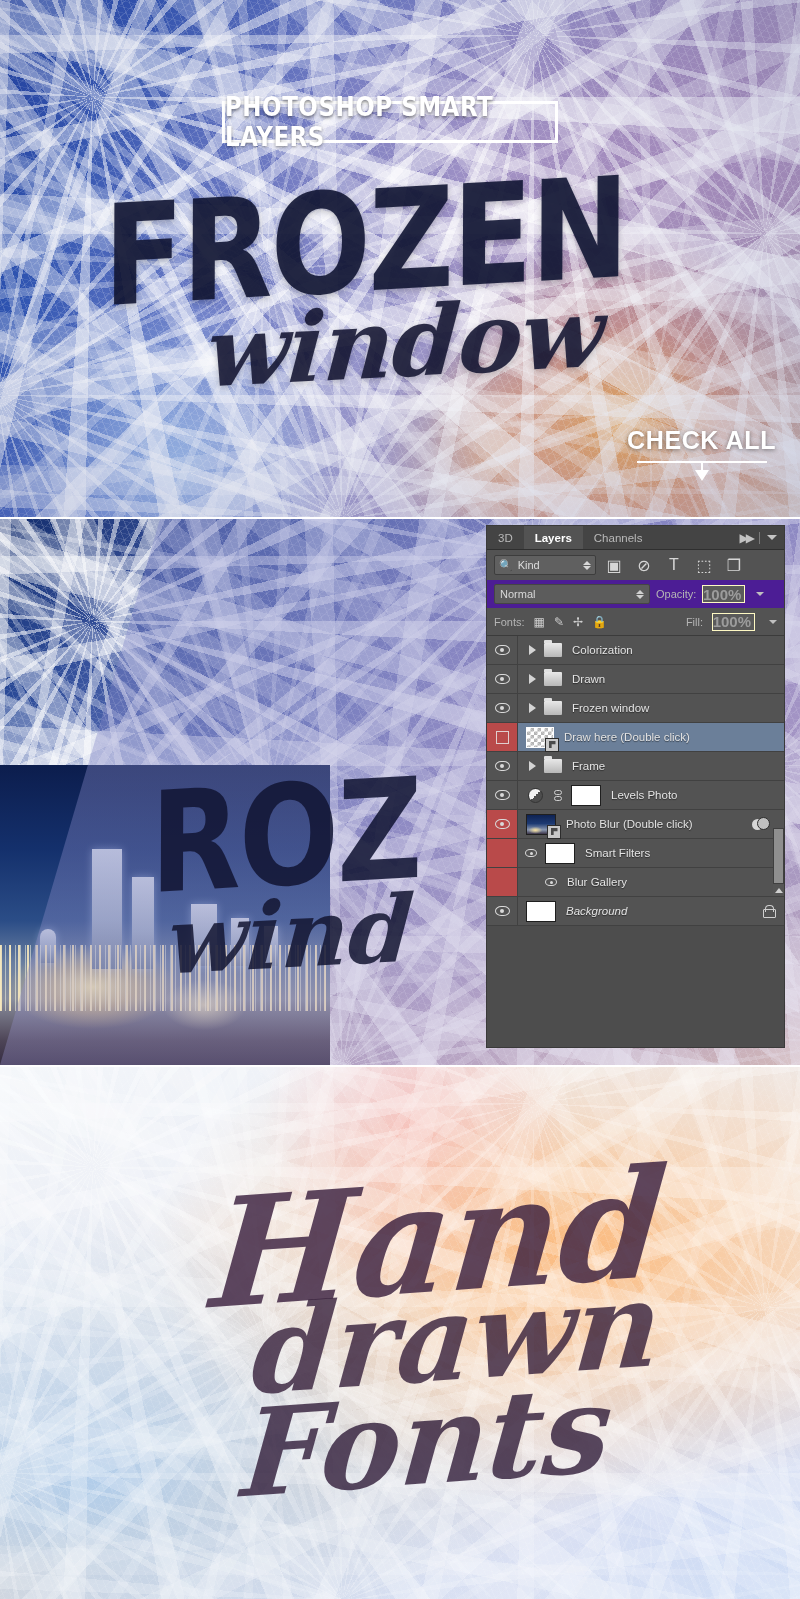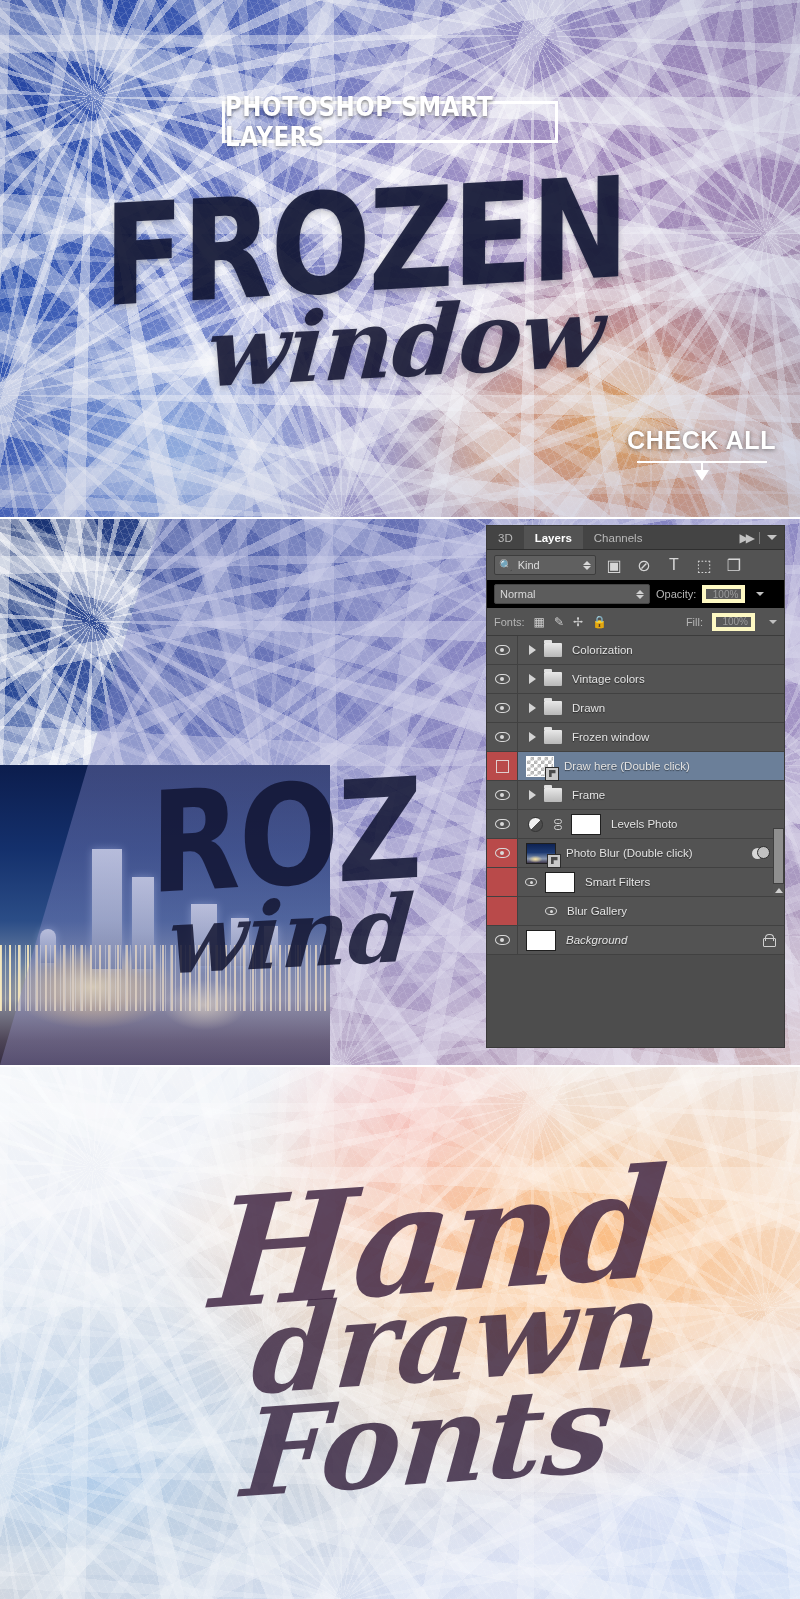--- a/index.html
+++ b/index.html
@@ -177,30 +177,30 @@
   .ps-filterbar { height:30px; background:#535353; display:flex; align-items:center; padding: 0 7px; gap:6px; }
   .kind-select {
     width: 102px; height: 20px; background:#606060; border:1px solid #3d3d3d; border-radius:2px;
     display:flex; align-items:center; padding: 0 4px; gap:5px; color:#dcdcdc; font-size:11px;
   }
   .kind-select .caret-updown { margin-left:auto; display:flex; flex-direction:column; gap:1px; line-height:0;}
   .kind-select .cu-up { width:0;height:0;border-left:4px solid transparent;border-right:4px solid transparent;border-bottom:4px solid #d8d8d8;}
   .kind-select .cu-dn { width:0;height:0;border-left:4px solid transparent;border-right:4px solid transparent;border-top:4px solid #d8d8d8;}
   .fbtn { width:24px; height:22px; display:flex; align-items:center; justify-content:center; color:#d6d6d6; }
 
-  .ps-blendrow { height:28px; background:#000000; display:flex; align-items:center; padding:0 7px; gap:6px; }
+  .ps-blendrow { height:28px; background:#4c1d95; display:flex; align-items:center; padding:0 7px; gap:6px; }
   .blend-select {
     width:156px; height:20px; background:#5c5c5c; border:1px solid #454545; border-radius:2px;
     display:flex; align-items:center; padding:0 5px; color:#d8d8d8; font-size:11px;
   }
   .blend-select .caret-updown { margin-left:auto; display:flex; flex-direction:column; gap:1px;}
   .blend-select .cu-up { width:0;height:0;border-left:4px solid transparent;border-right:4px solid transparent;border-bottom:4px solid #d0d0d0;}
   .blend-select .cu-dn { width:0;height:0;border-left:4px solid transparent;border-right:4px solid transparent;border-top:4px solid #d0d0d0;}
   .lbl-dim { color:#b5b5b5; font-size:11px; }
-  .num-box { width:43px; height:18px; background:#5a5a5a; border:4px solid #fef9c3; color:#9c9c9c; font-size:10px; display:flex; align-items:center; justify-content:flex-end; padding-right:3px;}
+  .num-box { width:43px; height:18px; background:#5a5a5a; border:1px solid #fef9c3; color:#9c9c9c; font-size:15px; display:flex; align-items:center; justify-content:flex-end; padding-right:3px;font-weight:bold;}
   .num-caret { width:0;height:0;border-left:4px solid transparent;border-right:4px solid transparent;border-top:4px solid #c0c0c0; margin-left:5px;}
 
   .ps-lockrow { height:28px; background:#535353; display:flex; align-items:center; padding:0 7px; gap:9px; border-bottom:1px solid #3b3b3b;}
   .lock-ico { color:#cfcfcf; font-size:12px; display:flex; align-items:center;}
 
   .ps-layers { flex:1; background:#6d28d9; overflow:hidden; position:relative; }
   .lrow {
     height: 29px; display:flex; align-items:center; position:relative;
     border-bottom:1px solid #414141; background:#535353; color:#e3e3e3; font-size:11.5px;
   }
@@ -406,30 +406,20 @@
           <div class="eye-cell">
               <span class="eye">
                 <i></i>
               </span>
             </div>
           <span class="disc-tri"></span>
           <span class="folder"></span>
           <span class="lname">Colorization</span>
         </div>
 
-        <div class="lrow">
-          <div class="eye-cell">
-              <span class="eye">
-                <i></i>
-              </span>
-            </div>
-          <span class="disc-tri"></span>
-          <span class="folder"></span>
-          <span class="lname">Vintage colors</span>
-        </div>
 
         <div class="lrow">
           <div class="eye-cell">
               <span class="eye">
                 <i></i>
               </span>
             </div>
           <span class="disc-tri"></span>
           <span class="folder"></span>
           <span class="lname">Drawn</span>

